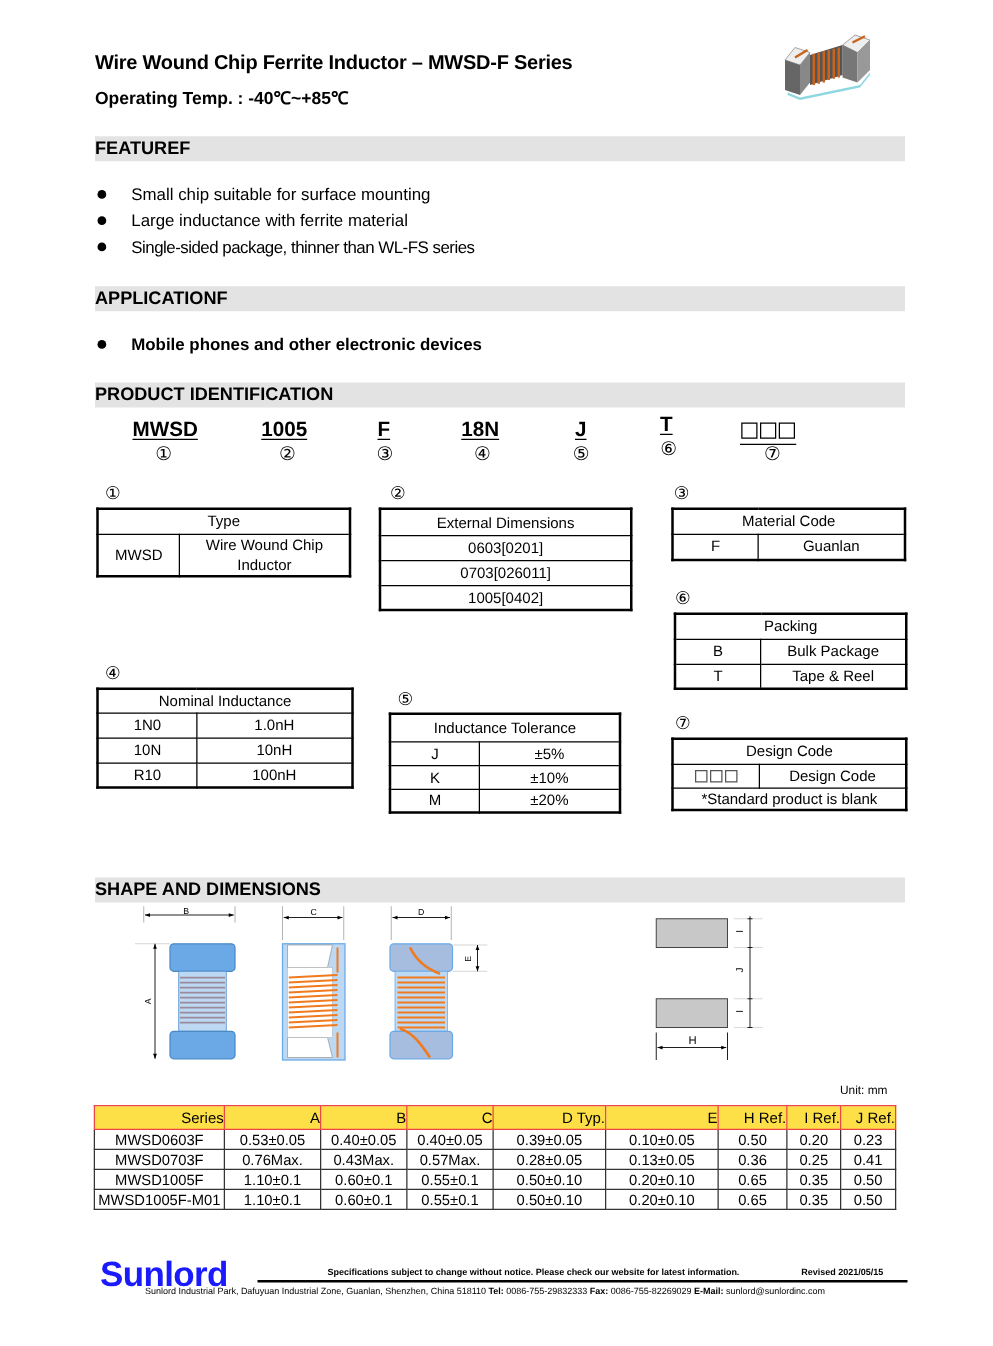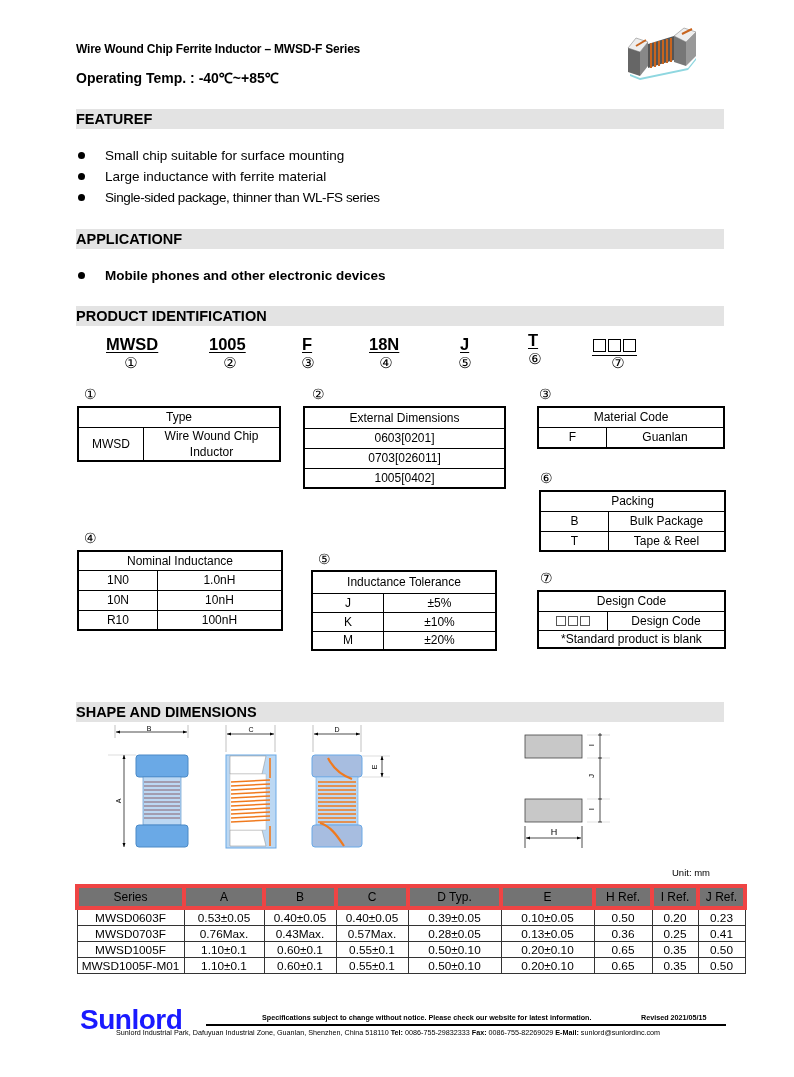--- a/index.html
+++ b/index.html
@@ -1,33 +1,33 @@
 <!DOCTYPE html>
 <html><head>
 <meta charset="utf-8">
 <style>
   html, body { margin:0; padding:0; background:#fff; }
   body { width:794px; height:1077px; position:relative; overflow:hidden; font-family:"Liberation Sans", sans-serif; color:#000; }
   .abs { position:absolute; }
-  .title { left:76px; top:42px; font-size:12px; font-weight:bold; letter-spacing:-0.2px; }
+  .title { left:76px; top:42px; font-size:16px; font-weight:bold; letter-spacing:-0.2px; }
   .subtitle { left:76px; top:68px; font-size:14px; font-weight:bold; }
   .section { position:absolute; left:76px; width:648px; height:20px; background:#e3e3e3; font-weight:bold; font-size:14.5px; line-height:21px; }
   .bullets { position:absolute; left:78px; font-size:13.5px; }
   .bullets .item { height:21px; display:flex; align-items:center; }
   .bullets .dot { width:7px; height:7px; border-radius:50%; background:#000; margin-right:20px; }
   .pid-code { position:absolute; top:335px; font-size:16.5px; font-weight:bold; text-decoration:underline; text-underline-offset:2px; text-align:center; }
   .pid-num { position:absolute; top:354px; font-size:15px; text-align:center; width:24px; }
   .circ { position:absolute; font-size:14px; }
   table { border-collapse:collapse; position:absolute; font-size:12px; }
   td, th { border:1px solid #000; text-align:center; font-weight:normal; padding:0; }
   .thick { border:2px solid #000; }
   .sqbox { display:inline-block; width:8px; height:8px; border:1px solid #555; margin:0 1px; vertical-align:middle; }
   .sqbig { display:inline-block; width:11px; height:11px; border:1.5px solid #000; margin:0 1px; vertical-align:middle; }
   .dimtbl td { border:1px solid #333; height:15px; font-size:11.8px; }
-  .dimtbl th { background:#737373; border:4px solid #ef4444; height:18px; font-size:12px; }
+  .dimtbl th { background:#fde047; border:1px solid #ef4444; height:18px; font-size:12px;text-align:right; }
   .footer-logo { left:80px; top:1004px; font-size:28px; font-weight:bold; color:#1a1aff; letter-spacing:-0.5px; }
   .footer-line { left:206px; top:1024px; width:520px; height:2px; background:#000; }
   .footer-top { left:262px; top:1013px; font-size:7.2px; font-weight:bold; }
   .footer-rev { left:641px; top:1013px; font-size:7.2px; font-weight:bold; }
   .footer-addr { left:116px; top:1028px; font-size:7.2px; }
 </style>
 </head>
 <body>
 
 <div class="abs title">Wire Wound Chip Ferrite Inductor – MWSD-F Series</div>

